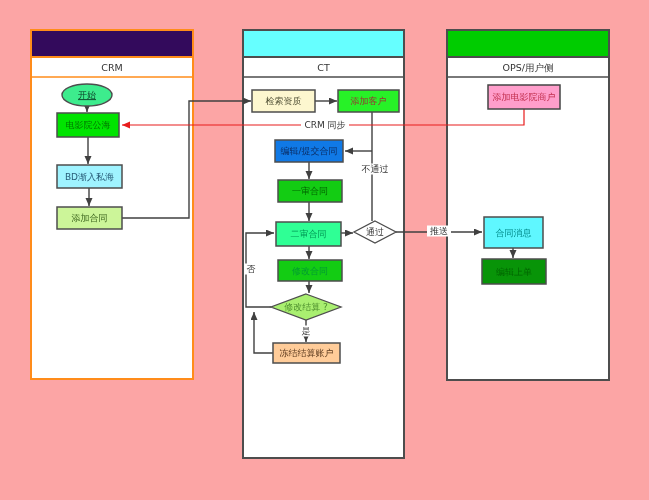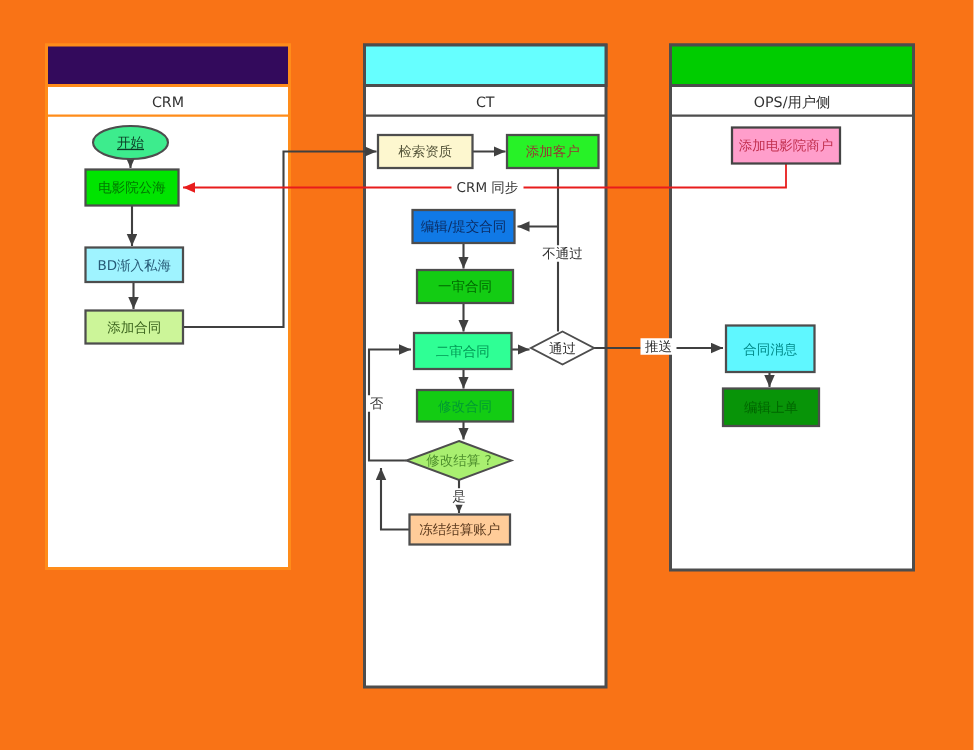--- a/index.html
+++ b/index.html
@@ -8,21 +8,21 @@
     background: #ffffff;
     width: 649px;
     height: 500px;
     overflow: hidden;
     font-family: "DejaVu Sans", sans-serif;
   }
   #canvas {
     position: relative;
     width: 649px;
     height: 500px;
-    background: #f97316;
+    background: #fca5a5;
   }
   svg text {
     font-family: "DejaVu Sans", sans-serif;
   }
 </style>
 </head>
 <body>
 
 <div id="canvas"><svg width="649" height="500" viewBox="0 0 649 500">
       <defs>

